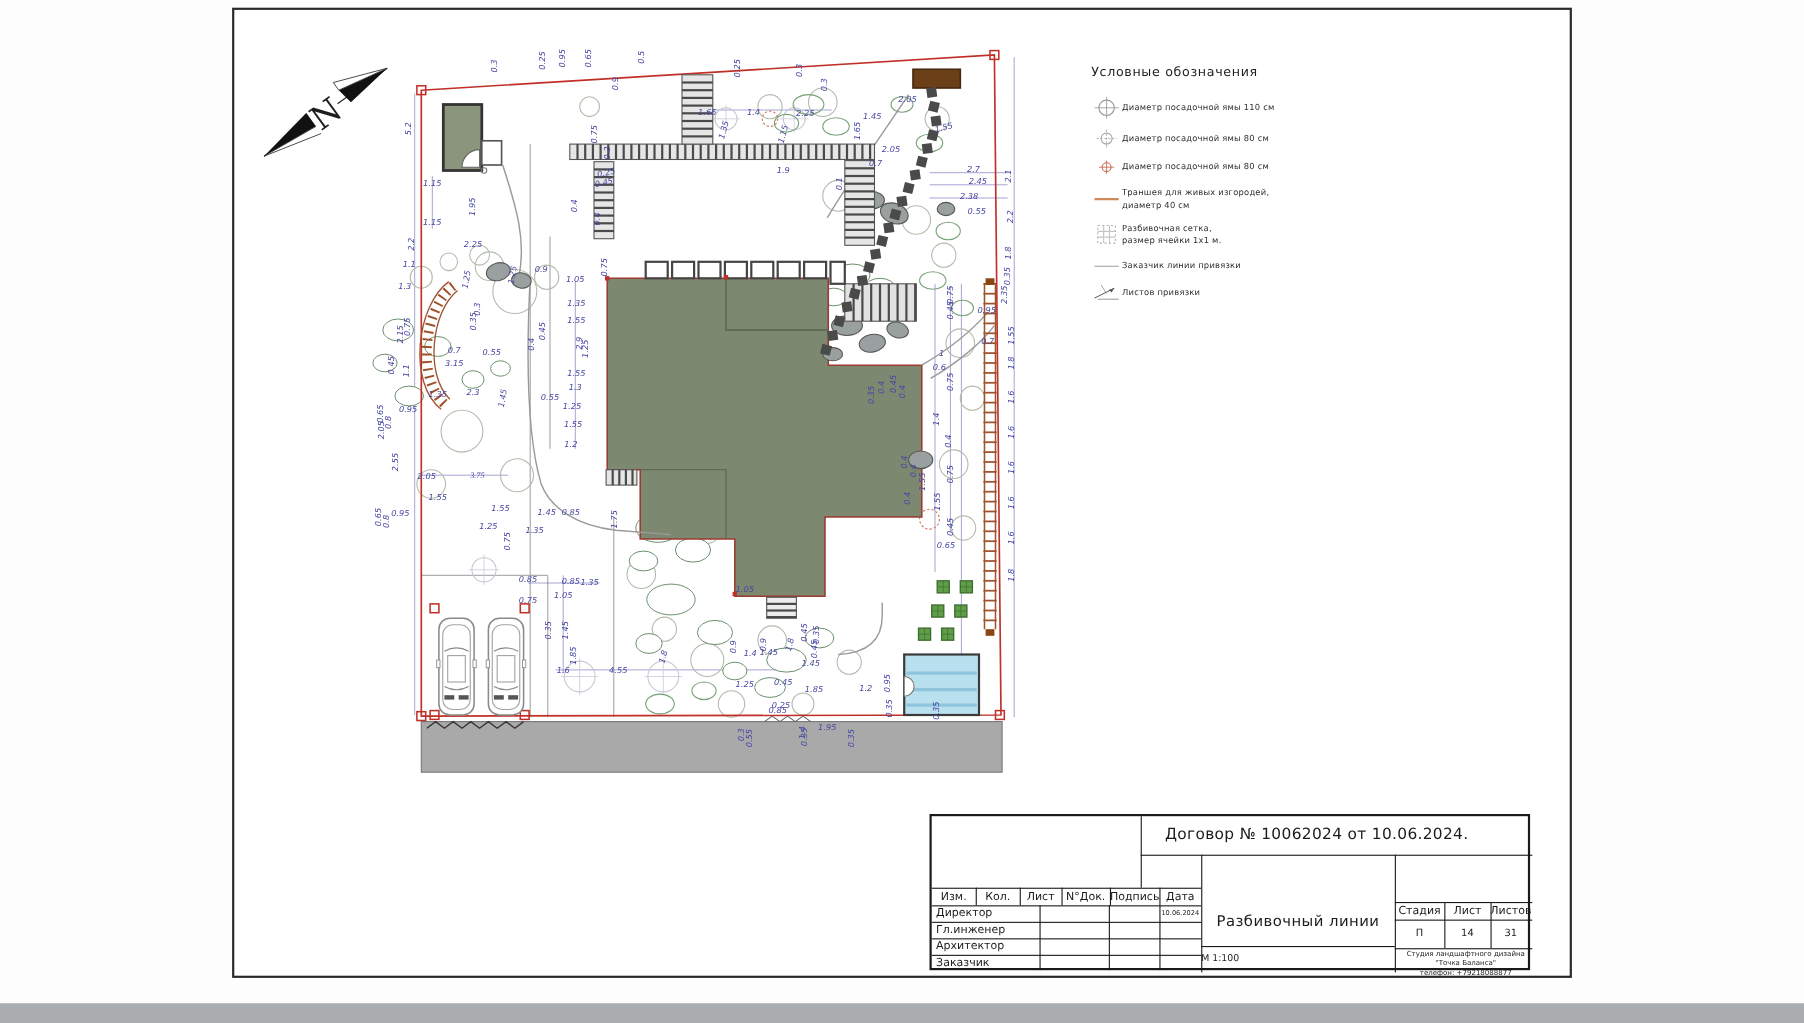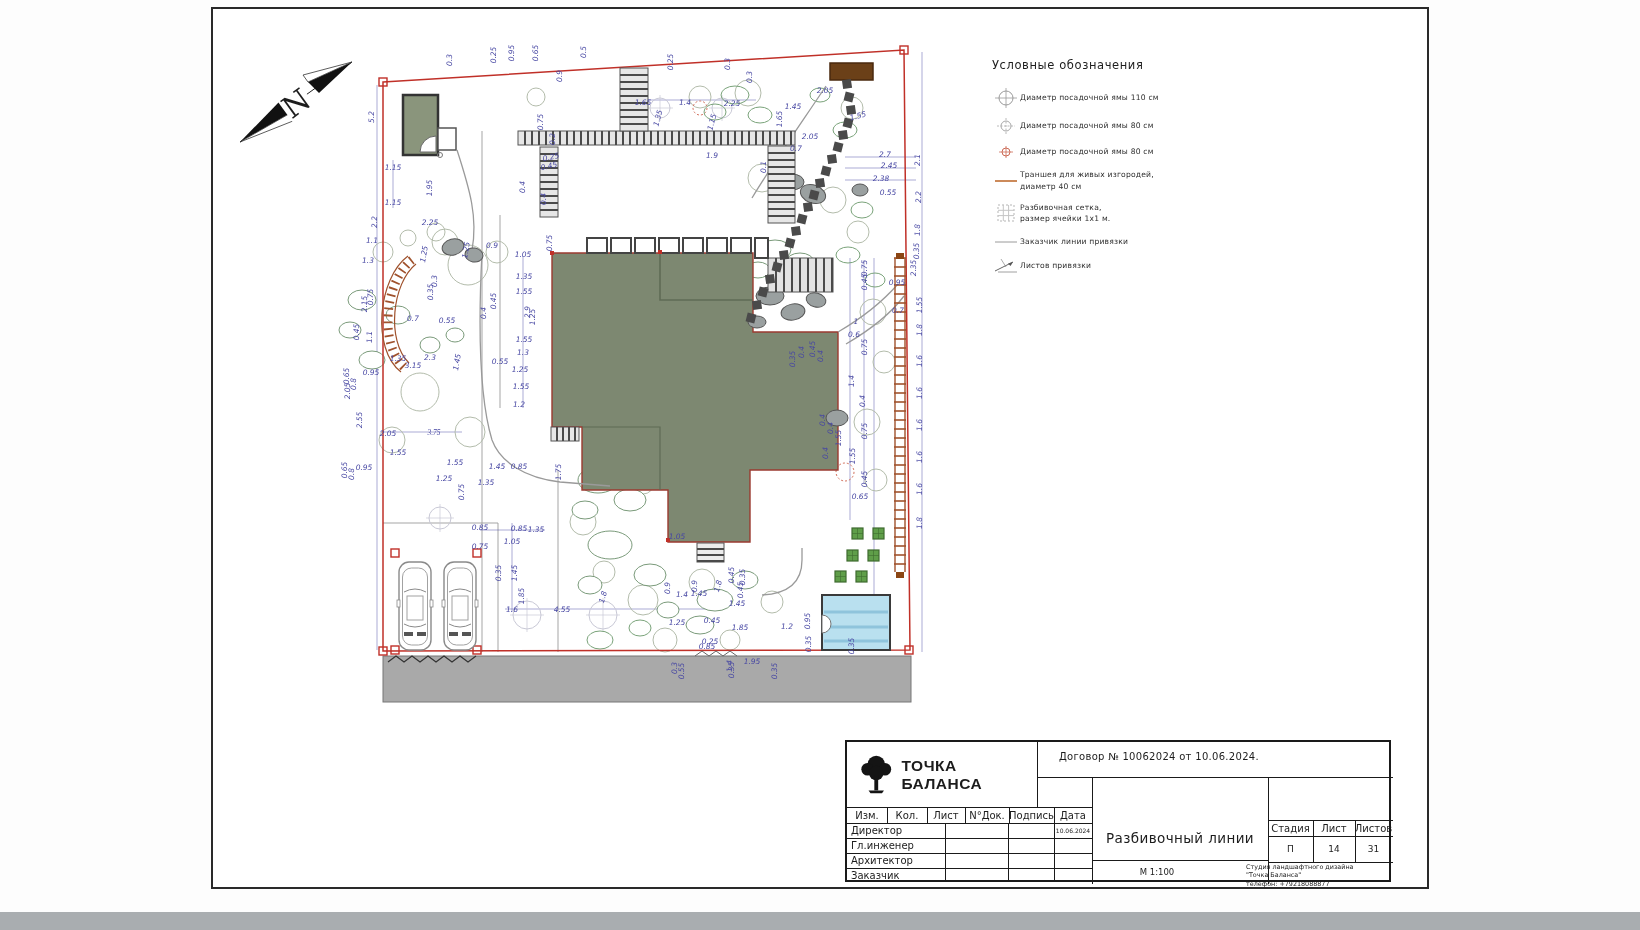--- a/index.html
+++ b/index.html
@@ -17,25 +17,25 @@
   .legend-label{font-size:7.6px;color:#2e2e2e;line-height:1.55;letter-spacing:.2px}
   
   .tb{position:absolute;left:845px;top:740px;width:546px;height:142px;border:2px solid #1a1a1a;
       box-sizing:border-box;background:#fff;color:#1c1c1c}
   .tb .hline,.tb .vline{position:absolute;background:#1a1a1a}
   .tb .hline{height:1px}
   .tb .vline{width:1px}
   .tb-logo{position:absolute;left:0;top:0;width:190px;height:65px;display:flex;align-items:center}
   .tb-logo-text{font-size:15.5px;font-weight:bold;letter-spacing:.5px;margin-left:6px;
                 font-family:"Liberation Sans",sans-serif}
-  .tb-contract{position:absolute;left:212px;top:9px;font-size:10px;letter-spacing:.3px}
+  .tb-contract{position:absolute;left:212px;top:9px;font-size:14px;letter-spacing:.3px}
   .tb-doc-title{position:absolute;left:245px;top:88px;width:176px;text-align:center;font-size:13.5px;letter-spacing:.4px}
-  .tb-scale{position:absolute;left:245px;top:125px;width:130px;text-align:center;font-size:8.5px}
+  .tb-scale{position:absolute;left:245px;top:125px;width:130px;text-align:left;font-size:8.5px}
   .tb-cell{position:absolute;display:flex;align-items:center;justify-content:center;font-size:10px;box-sizing:border-box}
-  .tb-studio{position:absolute;left:399px;top:121px;width:125px;font-size:6.4px;line-height:1.3}
+  .tb-studio{position:absolute;left:423px;top:121px;width:125px;text-align:center;font-size:6.4px;line-height:1.3}
   .bottom-strip{position:absolute;left:0;top:912px;width:1640px;height:18px;background:#a9adb0}
 </style>
 </head>
 <body>
 
 <div class="abs" style="left:0;top:0;width:1640px;height:930px">
 
 <svg id="plan-svg" width="1640" height="930" viewBox="0 0 1640 930">
 
   <rect x="212" y="8" width="1216" height="880" fill="#ffffff" stroke="#2a2a2a" stroke-width="2"></rect>
@@ -463,21 +463,21 @@
       <div class="dim" style="left: 364px; top: 304px; transform: translate(-50%, -50%) rotate(-90deg);">2.15</div>
       <div class="dim" style="left: 370px; top: 297px; transform: translate(-50%, -50%) rotate(-90deg);">0.75</div>
       <div class="dim" style="left: 434px; top: 281px; transform: translate(-50%, -50%) rotate(-90deg);">0.3</div>
       <div class="dim" style="left: 430px; top: 292px; transform: translate(-50%, -50%) rotate(-90deg);">0.35</div>
       <div class="dim" style="left: 356px; top: 332px; transform: translate(-50%, -50%) rotate(-90deg);">0.45</div>
       <div class="dim" style="left: 369px; top: 337px; transform: translate(-50%, -50%) rotate(-90deg);">1.1</div>
       <div class="dim" style="left: 413px; top: 318px; transform: translate(-50%, -50%) rotate(0deg);">0.7</div>
       <div class="dim" style="left: 447px; top: 320px; transform: translate(-50%, -50%) rotate(0deg);">0.55</div>
       <div class="dim" style="left: 483px; top: 313px; transform: translate(-50%, -50%) rotate(-90deg);">0.4</div>
       <div class="dim" style="left: 493px; top: 301px; transform: translate(-50%, -50%) rotate(-90deg);">0.45</div>
-      <div class="dim" style="left: 413px; top: 365px; transform: translate(-50%, -50%) rotate(0deg);">3.15</div>
+      <div class="dim" style="left: 413px; top: 330px; transform: translate(-50%, -50%) rotate(0deg);">3.15</div>
       <div class="dim" style="left: 398px; top: 358px; transform: translate(-50%, -50%) rotate(0deg);">1.35</div>
       <div class="dim" style="left: 430px; top: 357px; transform: translate(-50%, -50%) rotate(0deg);">2.3</div>
       <div class="dim" style="left: 457px; top: 362px; transform: translate(-50%, -50%) rotate(-80deg);">1.45</div>
       <div class="dim" style="left: 371px; top: 372px; transform: translate(-50%, -50%) rotate(0deg);">0.95</div>
       <div class="dim" style="left: 346px; top: 376px; transform: translate(-50%, -50%) rotate(-90deg);">0.65</div>
       <div class="dim" style="left: 353px; top: 384px; transform: translate(-50%, -50%) rotate(-90deg);">0.8</div>
       <div class="dim" style="left: 500px; top: 361px; transform: translate(-50%, -50%) rotate(0deg);">0.55</div>
       <div class="dim" style="left: 523px; top: 254px; transform: translate(-50%, -50%) rotate(0deg);">1.05</div>
       <div class="dim" style="left: 549px; top: 243px; transform: translate(-50%, -50%) rotate(-90deg);">0.75</div>
       <div class="dim" style="left: 524px; top: 276px; transform: translate(-50%, -50%) rotate(0deg);">1.35</div>
@@ -658,33 +658,20 @@
   <div class="hline" style="left:0;top:65px;width:245px"></div>
   <div class="hline" style="left:0;top:81px;width:245px"></div>
   <div class="hline" style="left:0;top:96px;width:245px"></div>
   <div class="hline" style="left:0;top:111px;width:245px"></div>
   <div class="hline" style="left:0;top:126px;width:245px"></div>
   <div class="hline" style="left:245px;top:118px;width:176px"></div>
   <div class="hline" style="left:421px;top:78px;width:125px"></div>
   <div class="hline" style="left:421px;top:94px;width:125px"></div>
   <div class="hline" style="left:421px;top:120px;width:125px"></div>
 
-  <div class="tb-logo">
-    <svg width="40" height="52" viewBox="0 0 40 52" style="margin-left:10px">
-      <g fill="#141414">
-        <circle cx="20" cy="15" r="9"></circle>
-            <circle cx="11" cy="20" r="6.5"></circle>
-            <circle cx="29" cy="20" r="6.5"></circle>
-        <circle cx="20" cy="24" r="7.5"></circle>
-            <rect x="18" y="26" width="4" height="16"></rect>
-        <path d="M12,42 L28,42 L26,45 L14,45 Z"></path>
-      </g>
-    </svg>
-    <span class="tb-logo-text">ТОЧКА БАЛАНСА</span>
-  </div>
 
   <div class="tb-contract">Договор № 10062024 от 10.06.2024.</div>
 
   <div id="sig-table">
         <div class="tb-cell" style="left: 0px; top: 65px; width: 40px; height: 16px;">Изм.</div>
         <div class="tb-cell" style="left: 40px; top: 65px; width: 40px; height: 16px;">Кол.</div>
         <div class="tb-cell" style="left: 80px; top: 65px; width: 38px; height: 16px;">Лист</div>
         <div class="tb-cell" style="left: 118px; top: 65px; width: 44px; height: 16px;">N°Док.</div>
         <div class="tb-cell" style="left: 162px; top: 65px; width: 45px; height: 16px;">Подпись</div>
         <div class="tb-cell" style="left: 207px; top: 65px; width: 38px; height: 16px;">Дата</div>

